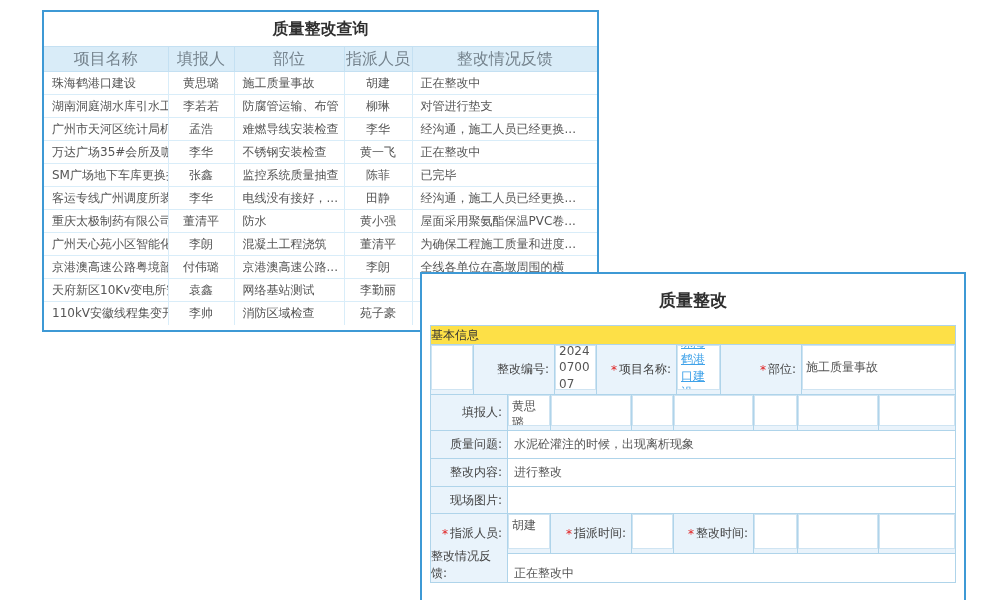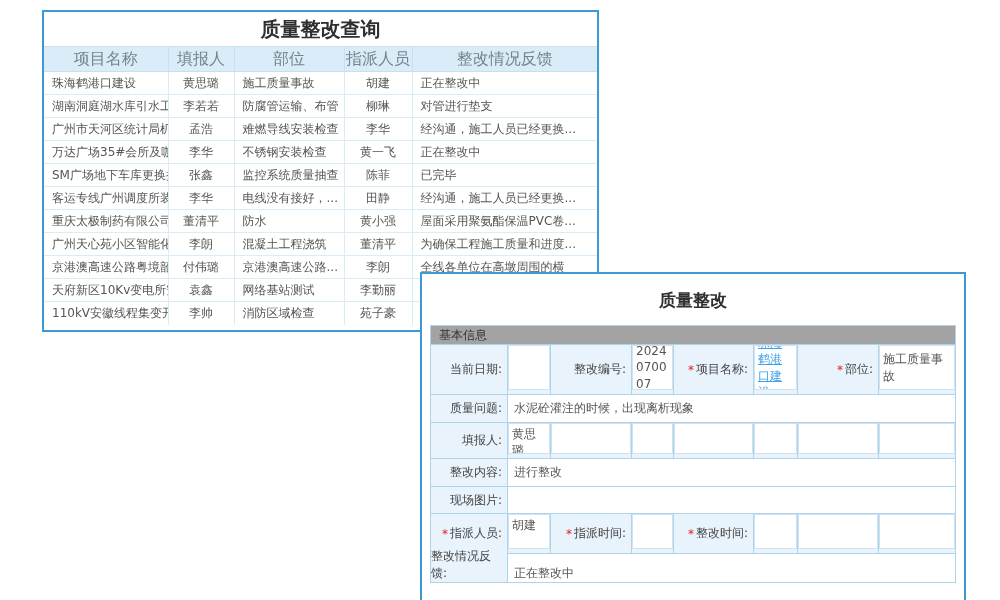--- a/index.html
+++ b/index.html
@@ -3,21 +3,21 @@
 <meta charset="utf-8">
 <style>
   * { margin:0; padding:0; box-sizing:border-box; }
   html,body { width:1000px; height:600px; background:#ffffff; overflow:hidden;
               font-family:"DejaVu Sans","Liberation Sans",sans-serif; }
 
   .panel { position:absolute; background:#fff; border:2px solid #3E99D5; }
 
   
   #query-panel { left:42px; top:10px; width:557px; height:322px; z-index:1; }
-  .query-title { height:34px; line-height:34px; text-align:center; font-size:20px;
+  .query-title { height:34px; line-height:34px; text-align:center; font-size:16px;
                  font-weight:bold; color:#2f2f2f; }
   table.query { width:553px; border-collapse:collapse; table-layout:fixed; }
   table.query th { background:#D9ECF8; color:#75838D; font-size:16px; font-weight:normal;
                    height:25px; text-align:center;
                    border:1px solid #C4E0F2; border-top:1px solid #C4E0F2; }
   table.query th:first-child { border-left:none; }
   table.query th:last-child { border-right:none; }
   table.query td { height:23px; font-size:12px; color:#555;
                    border:1px solid #D9EDF9; white-space:nowrap; overflow:hidden; }
   table.query td:first-child { border-left:none; }
@@ -25,22 +25,22 @@
   table.query tr:last-child td { border-bottom:none; }
   td.cell-link { color:#3FA2E9; padding-left:8px; cursor:pointer; }
   td.cell-name { color:#3FA2E9; text-align:center; cursor:pointer; }
   td.cell-text { padding-left:8px; }
 
   
   #form-panel { left:420px; top:272px; width:546px; height:356px; z-index:5; }
   .form-title { padding-top:15px; height:51px; text-align:center; font-size:17px;
                 font-weight:bold; color:#2f2f2f; }
   .form-inner { margin:0 8px; border:1px solid #AFD4EA; }
-  .section-bar { height:19px; line-height:18px; background:#a3a3a3; font-size:12px;
-                 color:#333; padding-left:8px; border-bottom:1px solid #AFD4EA; }
+  .section-bar { height:19px; line-height:18px; background:#fde047; font-size:12px;
+                 color:#333; border-bottom:1px solid #AFD4EA; }
   .grow { display:flex; border-bottom:1px solid #AFD4EA; }
   .grow:last-child { border-bottom:none; }
   .gcell { position:relative; background:#E9F3FB; border-right:1px solid #AFD4EA;
            display:flex; align-items:center; }
   .gcell:last-child { border-right:none; }
   .glabel { justify-content:flex-end; padding-right:5px; font-size:12px; color:#444; }
   .gvalue-span { background:#fff; flex:1; align-items:center; padding-left:6px;
                  font-size:12px; color:#555; }
   .box { position:absolute; left:0; top:0; right:0; bottom:4px; background:#fff;
          border:1px solid #CFE4F2; font-size:12px; color:#555; padding:2px 3px;
@@ -156,23 +156,20 @@
       </tbody>
   </table>
 </div>
 
 <div class="panel" id="form-panel">
   <div class="form-title">质量整改</div>
   <div class="form-inner">
     <div class="section-bar">基本信息</div>
 
     <div class="grow r1">
-      <div class="gcell glabel c1">
-        <span>当前日期:</span>
-      </div>
       <div class="gcell c2">
         <div class="box vcenter"></div>
       </div>
       <div class="gcell glabel c3">
         <span>整改编号:</span>
       </div>
       <div class="gcell c4">
         <div class="box vcenter">2024070007</div>
       </div>
       <div class="gcell glabel c5">
@@ -186,27 +183,20 @@
       </div>
       <div class="gcell glabel c7">
         <span class="req">*</span>
         <span>部位:</span>
       </div>
       <div class="gcell c8">
         <div class="box vcenter">施工质量事故</div>
       </div>
     </div>
 
-    <div class="grow r3">
-      <div class="gcell glabel c1">
-        <span>质量问题:</span>
-      </div>
-      <div class="gcell gvalue-span">水泥砼灌注的时候，出现离析现象</div>
-    </div>
-
     <div class="grow r2">
       <div class="gcell glabel c1">
         <span>填报人:</span>
       </div>
       <div class="gcell c2">
         <div class="box">黄思璐</div>
       </div>
       <div class="gcell c3">
           <div class="box"></div>
         </div>
@@ -220,20 +210,27 @@
           <div class="box"></div>
         </div>
       <div class="gcell c7">
           <div class="box"></div>
         </div>
       <div class="gcell c8">
           <div class="box"></div>
         </div>
     </div>
 
+    <div class="grow r3">
+      <div class="gcell glabel c1">
+        <span>质量问题:</span>
+      </div>
+      <div class="gcell gvalue-span">水泥砼灌注的时候，出现离析现象</div>
+    </div>
+
     <div class="grow r4">
       <div class="gcell glabel c1">
         <span>整改内容:</span>
       </div>
       <div class="gcell gvalue-span">进行整改</div>
     </div>
 
     <div class="grow r5">
       <div class="gcell glabel c1">
         <span>现场图片:</span>

